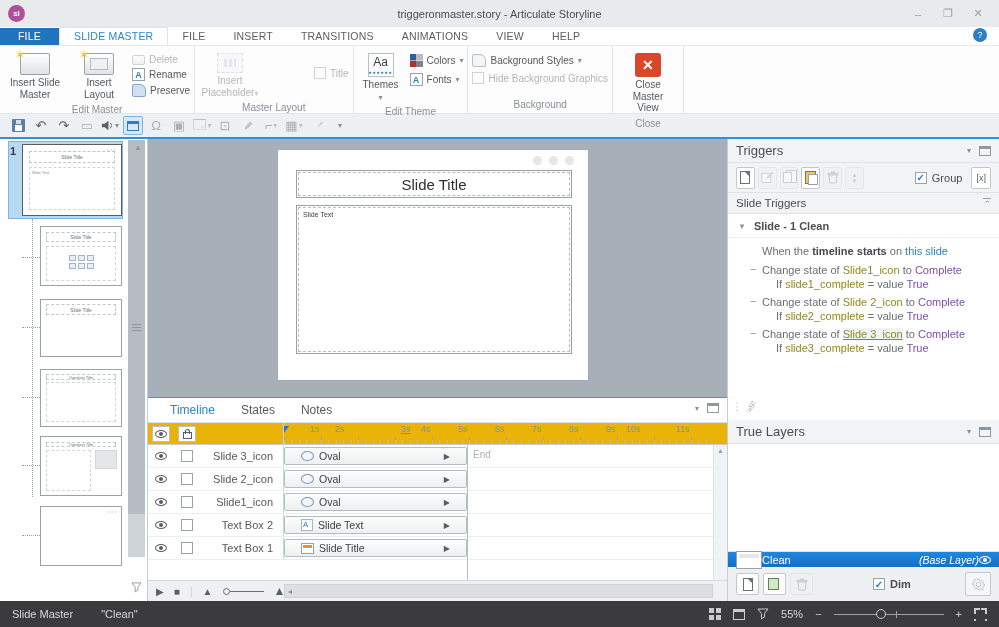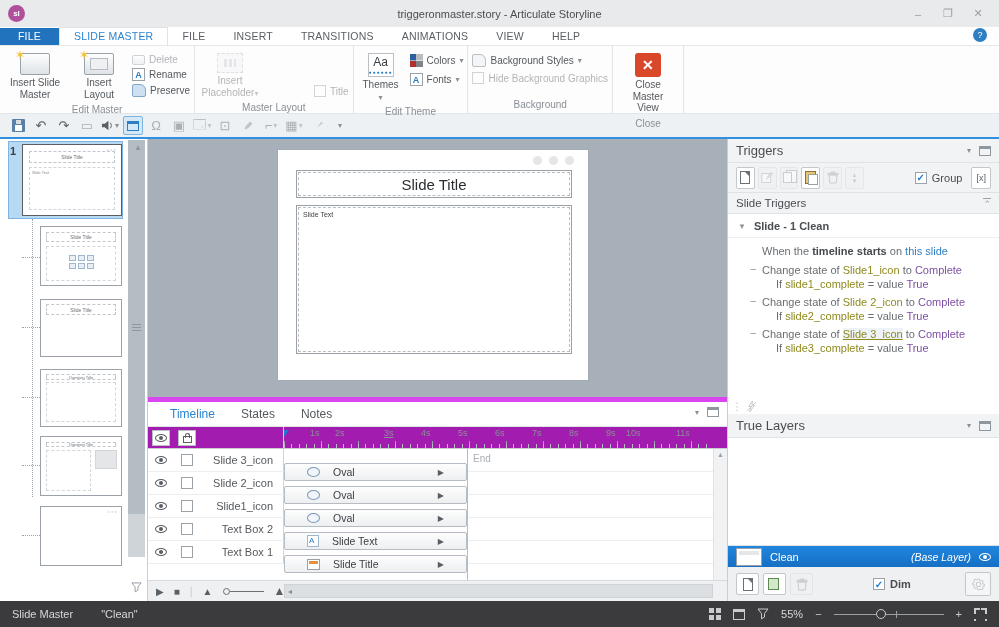--- a/index.html
+++ b/index.html
@@ -83,47 +83,47 @@
   
   .center { flex:1; display:flex; flex-direction:column; min-width:0; }
   .canvas { height:258px; background:#a7b0b8; position:relative; flex:0 0 auto; }
   .slide { position:absolute; left:130px; top:11px; width:310px; height:230px; background:#fff; box-shadow:0 0 0 1px #8f979e33; }
   .slide .dots { position:absolute; right:14px; top:6px; display:flex; gap:7px; }
   .slide .dots span { width:9px; height:9px; border-radius:50%; background:#e4e6e8; }
   .title-ph { position:absolute; left:18px; right:16px; top:20px; height:28px; border:1px solid #9aa0a6; outline:1px dashed #b8bdc2; outline-offset:-3px; display:flex; align-items:center; justify-content:center; font-size:15px; color:#2b2e31; }
   .text-ph { position:absolute; left:18px; right:16px; top:55px; bottom:26px; border:1px solid #9aa0a6; outline:1px dashed #b8bdc2; outline-offset:-3px; font-size:7px; color:#3c4043; padding:5px 6px; }
 
   
-  .timeline { flex:1; display:flex; flex-direction:column; background:#fff; border-top:5px solid #d946ef; min-height:0; }
+  .timeline { flex:1; display:flex; flex-direction:column; background:#fff; border-top:1px solid #d946ef; min-height:0; }
   .tl-tabs { height:25px; display:flex; align-items:center; gap:26px; padding-left:22px; background:#fff; border-bottom:1px solid #dfe3e6; position:relative; flex:0 0 auto; }
   .tl-tab { font-size:12px; color:#55595d; }
   .tl-tab.active { color:#2b85d0; }
   .tl-panelctl { position:absolute; right:8px; top:5px; display:flex; gap:8px; align-items:center; }
   .panel-ico { width:12px; height:10px; border:1px solid #8f979e; border-top-width:3px; display:inline-block; }
   .tl-grid { flex:1; display:flex; flex-direction:column; position:relative; min-height:0; background:#fff; }
-  .tl-hdr { height:22px; display:flex; background:#a21caf; border-bottom:1px solid #c9cdd2; flex:0 0 auto; }
+  .tl-hdr { height:22px; display:flex; background:#eab308; border-bottom:1px solid #c9cdd2; flex:0 0 auto; }
   .col-eye { width:26px; display:flex; align-items:center; justify-content:center; flex:0 0 auto; }
   .col-cb  { width:26px; display:flex; align-items:center; justify-content:center; flex:0 0 auto; }
   .col-name { width:83px; display:flex; align-items:center; justify-content:flex-end; padding-right:10px; color:#55595d; flex:0 0 auto; }
   .col-bars { flex:1; position:relative; border-left:1px solid #cfd3d7; min-width:0; }
   .sqbtn { width:18px; height:16px; border:1px solid #b9bfc5; background:#fff; display:flex; align-items:center; justify-content:center; }
   .eye { width:12px; height:8px; border:1px solid #5a5e62; border-radius:50%; position:relative; display:inline-block; }
   .eye::after { content:""; position:absolute; inset:1px 3px; background:#5a5e62; border-radius:50%; }
   .lock { width:9px; height:7px; border:1px solid #5a5e62; position:relative; display:inline-block; margin-top:4px; }
   .lock::before { content:""; position:absolute; left:1px; right:1px; top:-4px; height:4px; border:1px solid #5a5e62; border-bottom:none; border-radius:4px 4px 0 0; }
   .ruler { position:absolute; inset:0; overflow:hidden;
       background:
         repeating-linear-gradient(to right,#b7bdc3 0 1px,transparent 1px 7.4px) left bottom/100% 4px no-repeat,
         repeating-linear-gradient(to right,#9aa1a8 0 1px,transparent 1px 37px) left bottom/100% 7px no-repeat; }
   .rlabel { position:absolute; top:1px; font-size:9px; color:#8a9095; }
   .playhead { position:absolute; left:-5px; top:3px; width:0; height:0; border:5px solid transparent; border-top:7px solid #1d7ad4; }
   .tl-row { height:23px; display:flex; border-bottom:1px solid #eceef0; flex:0 0 auto; }
   .tl-row .col-name { font-size:11px; color:#55595d; }
-  .bar { position:absolute; left:0; top:14px; width:183px; height:18px; border:1px solid #b6bcc3; border-radius:2px;
-         background:linear-gradient(#fdfdfd,#edeff1); display:flex; align-items:center; gap:13px; padding:0 22px; font-size:10.5px; color:#3c4043; }
+  .bar { position:absolute; left:0; top:2px; width:183px; height:18px; border:1px solid #b6bcc3; border-radius:2px;
+         background:linear-gradient(#fdfdfd,#edeff1); display:flex; align-items:center; gap:5px; padding:0 16px; font-size:10.5px; color:#3c4043; }
   .bar .arr { margin-left:auto; color:#5a5e62; font-size:8px; }
   .oval-ico { width:13px; height:10px; border:1px solid #7a98b8; border-radius:50%; background:#f2f6fa; flex:0 0 auto; }
   .txt-ico { width:12px; height:12px; border:1px solid #9fb6cc; background:#fff; color:#2e7fc2; font-size:8px; display:flex; align-items:flex-start; justify-content:flex-start; padding-left:1px; flex:0 0 auto; }
   .title-ico { width:13px; height:11px; border:1px solid #9aa1a8; background:#fff; position:relative; flex:0 0 auto; }
   .title-ico::before { content:""; position:absolute; left:1px; right:1px; top:1px; height:3px; background:#e8913c; }
   .endline { position:absolute; left:183px; top:0; bottom:0; border-left:1px solid #b6bcc3; }
   .endlabel { position:absolute; left:189px; top:4px; color:#aab0b5; font-size:10px; }
   .tl-vscroll { position:absolute; right:0; top:0; bottom:0; width:14px; background:#f0f2f4; border-left:1px solid #dfe3e6; text-align:center; color:#9aa1a8; font-size:7px; padding-top:2px; }
   .tl-body { flex:1; position:relative; min-height:0; overflow:hidden; }
   .tl-ctrl { height:21px; background:#eef0f2; border-top:1px solid #d5d9dd; display:flex; align-items:center; gap:10px; padding-left:8px; flex:0 0 auto; position:relative; }
@@ -161,21 +161,21 @@
   .titem .dash { position:absolute; left:22px; top:4px; color:#8f949a; }
   .tobj { color:#8f8a1f; }
   .tobj.u { text-decoration:underline; background:#eef3f8; }
   .tstate { color:#7d4fa6; }
   .tcond { padding:2px 8px 1px 48px; color:#6b6f73; }
   .hovergrip { position:absolute; left:4px; top:186px; display:flex; gap:3px; align-items:center; color:#b9bdc1; }
   .hovergrip .dots3 { font-size:10px; letter-spacing:0; line-height:.6; }
 
   .layers { flex:0 0 auto; display:flex; flex-direction:column; }
   .llist { height:108px; background:#fff; border-bottom:1px solid #dfe3e6; }
-  .lrow { height:21px; background:linear-gradient(#2186de,#156fc4); display:flex; align-items:center; gap:8px; padding:0 8px; color:#fff; flex:0 0 auto; }
+  .lrow { height:15px; background:linear-gradient(#2186de,#156fc4); display:flex; align-items:center; padding:0 8px; color:#fff; flex:0 0 auto; }
   .lthumb { width:26px; height:18px; background:#fff; border:1px solid #9aa1a8; position:relative; }
   .lthumb::before { content:""; position:absolute; left:2px; right:2px; top:2px; height:4px; background:#e4e6e8; }
   .lbadge { margin-left:auto; font-style:italic; font-size:10.5px; }
   .lrow .eye { border-color:#fff; }
   .lrow .eye::after { background:#fff; }
   .ltoolbar { height:34px; display:flex; align-items:center; gap:4px; padding:0 8px; background:#eef0f2; flex:0 0 auto; }
   .dup-ico { width:11px; height:12px; border:1px solid #5a8a4a; background:#d6e8cc; position:relative; margin-left:-2px; }
   .dup-ico::before { content:""; position:absolute; left:2px; top:-3px; width:10px; height:11px; border:1px solid #9aa0a5; background:#fff; z-index:-1; }
   .gearbtn { margin-left:auto; width:26px; height:24px; border:1px solid #c3c8cd; background:#f5f6f7; border-radius:2px; display:flex; align-items:center; justify-content:center; }
 
@@ -254,21 +254,21 @@
       </div>
       <div class="rgroup-label">Edit Master</div>
     </div>
 
     <div class="rgroup">
       <div class="rgroup-body" style="gap:8px;">
         <div class="bigbtn dim">
           <span class="ph-ico"></span>
           <span class="lbl"><span>Insert Placeholder</span><span class="caret">▾</span></span>
         </div>
-        <div class="smallbtn dim" style="margin-top:36px;padding-left:45px;">
+        <div class="smallbtn dim" style="margin-top:18px;padding-left:45px;">
           <span class="cb"></span>
           <span>Title</span>
         </div>
       </div>
       <div class="rgroup-label">Master Layout</div>
     </div>
 
     <div class="rgroup">
       <div class="rgroup-body" style="gap:6px;">
         <div class="bigbtn" style="width:46px;">
@@ -457,21 +457,21 @@
             <div class="col-cb">
                 <span class="sqbtn">
                   <span class="lock"></span>
                 </span>
               </div>
             <div class="col-name"></div>
             <div class="col-bars" style="margin-right:14px;">
               <div class="ruler">
                 <span class="rlabel" style="left:26px;">1s</span>
                 <span class="rlabel" style="left:51px;">2s</span>
-                <span class="rlabel" style="left:100px;text-decoration:underline;">3s</span>
+                <span class="rlabel" style="left:117px;text-decoration:underline;">3s</span>
                 <span class="rlabel" style="left:137px;">4s</span>
                 <span class="rlabel" style="left:174px;">5s</span>
                 <span class="rlabel" style="left:211px;">6s</span>
                 <span class="rlabel" style="left:248px;">7s</span>
                 <span class="rlabel" style="left:285px;">8s</span>
                 <span class="rlabel" style="left:322px;">9s</span>
                 <span class="rlabel" style="left:342px;">10s</span>
                 <span class="rlabel" style="left:392px;">11s</span>
                 <span class="playhead"></span>
               </div>

